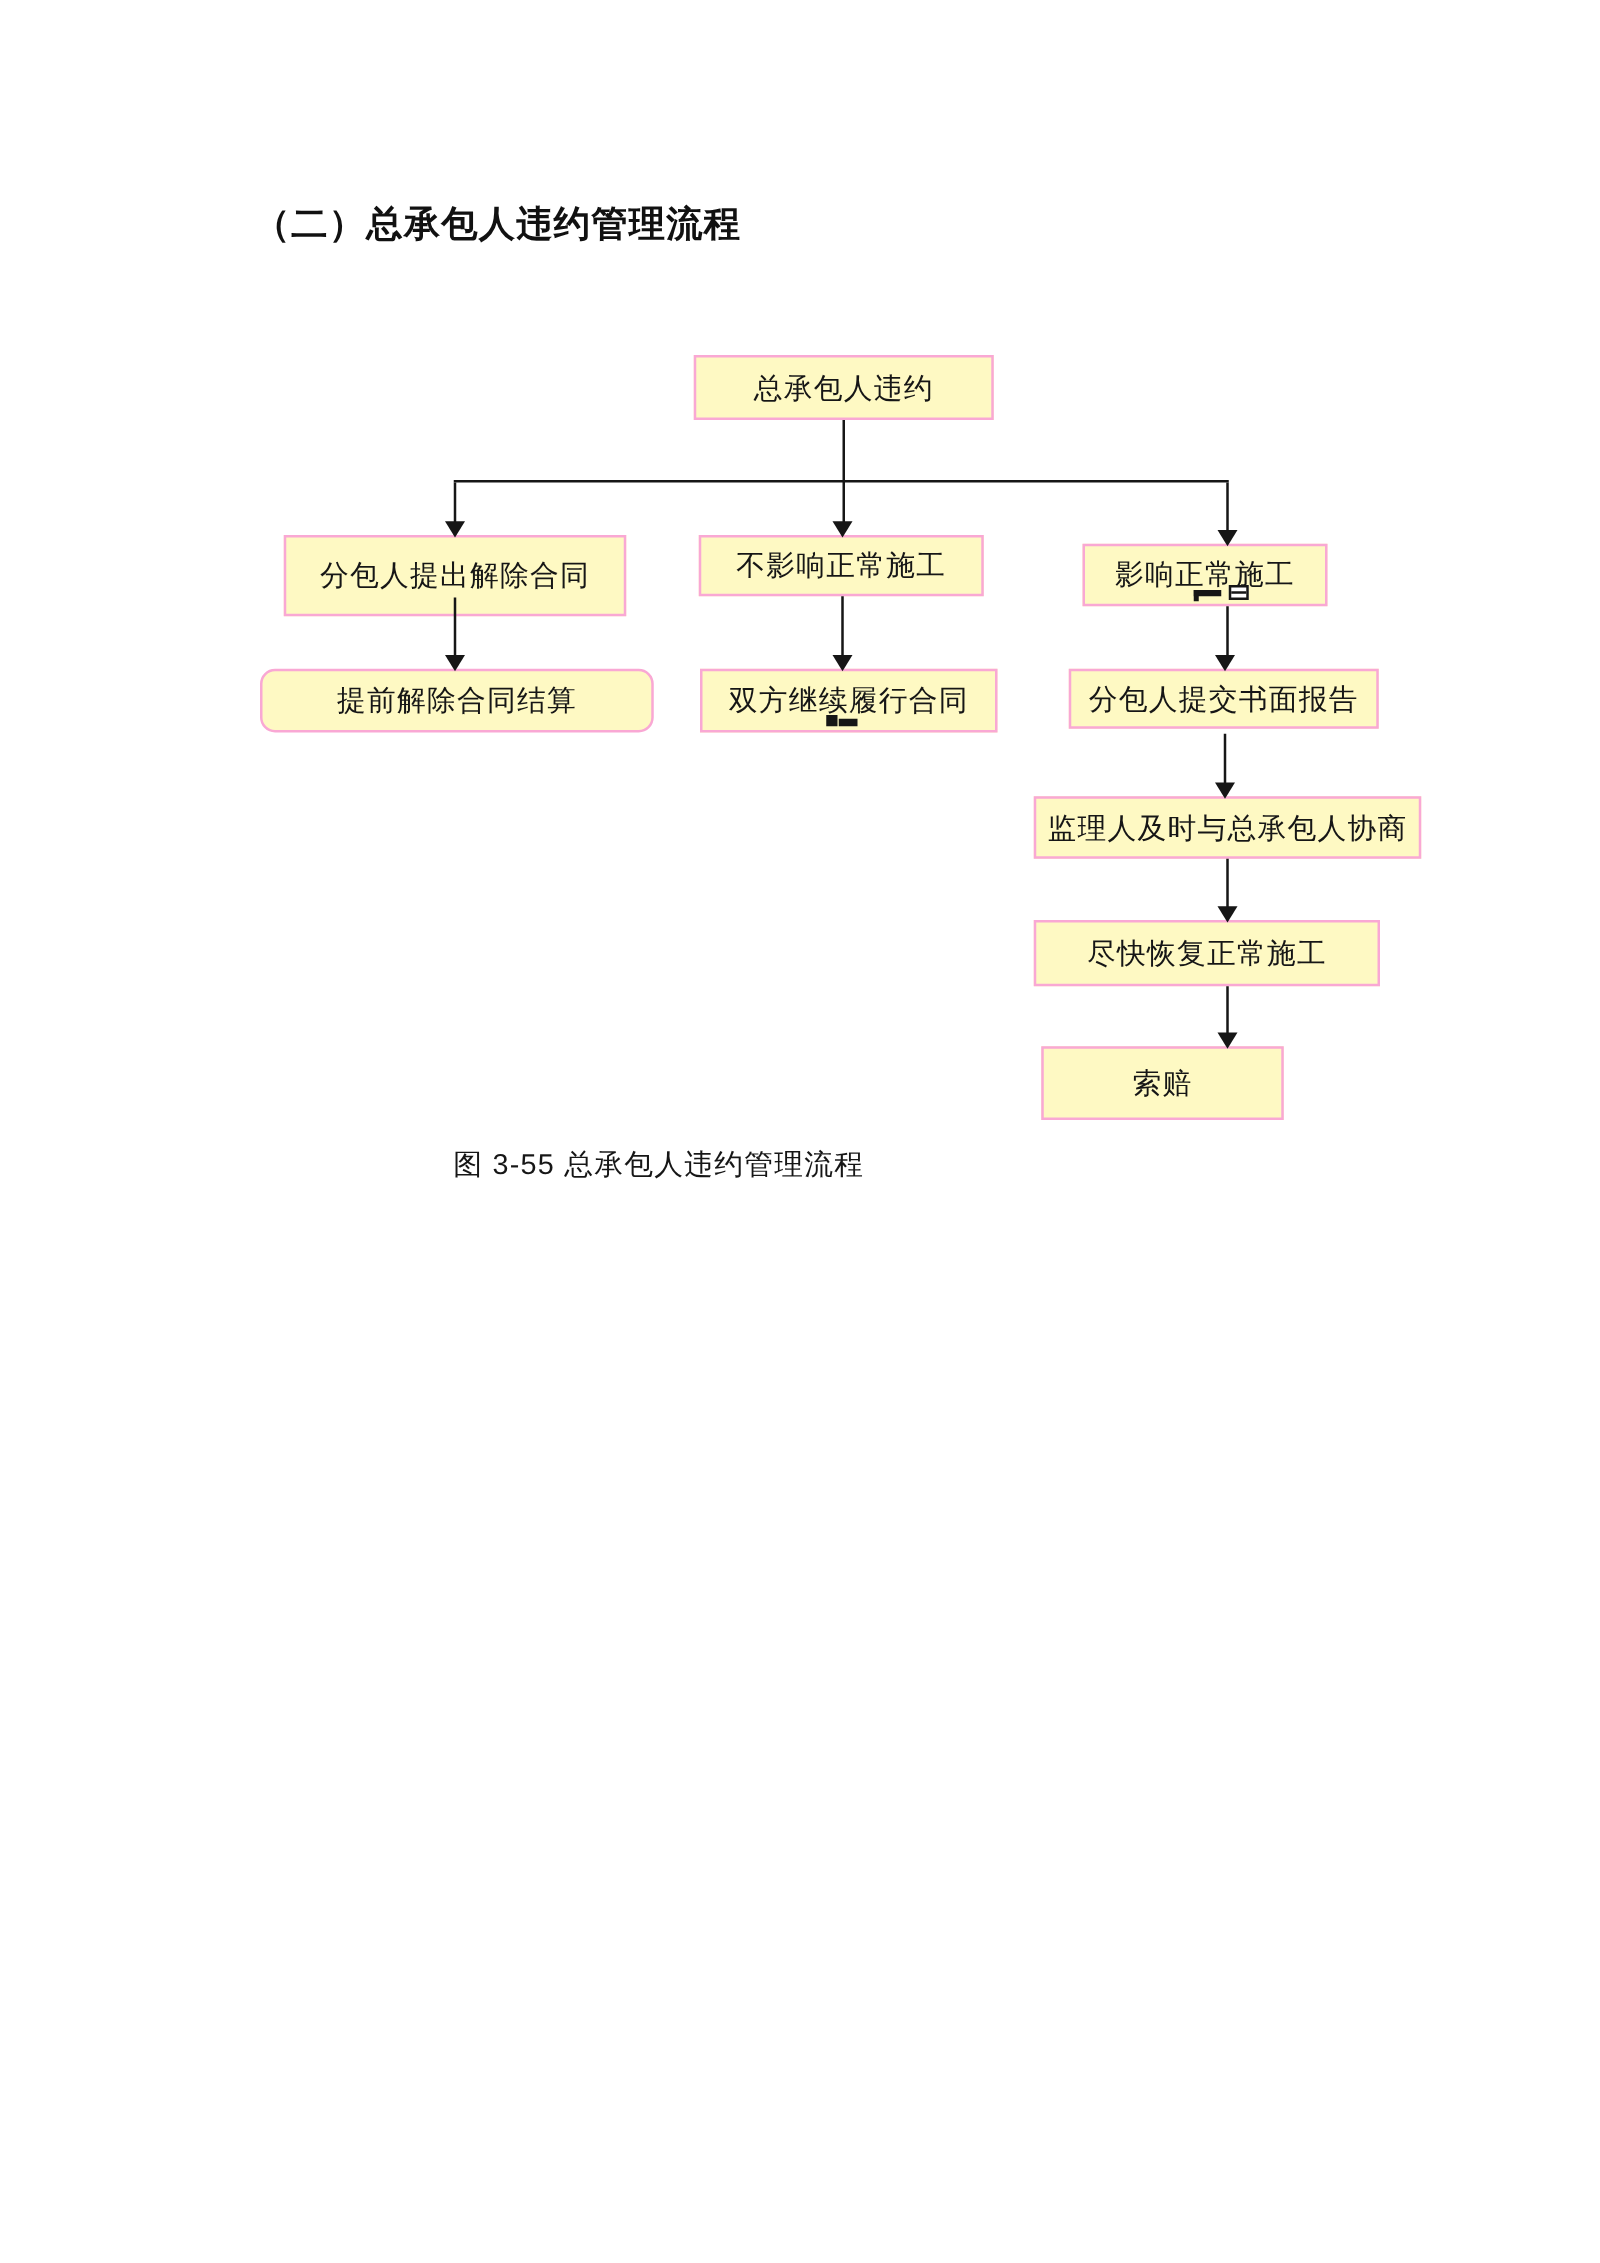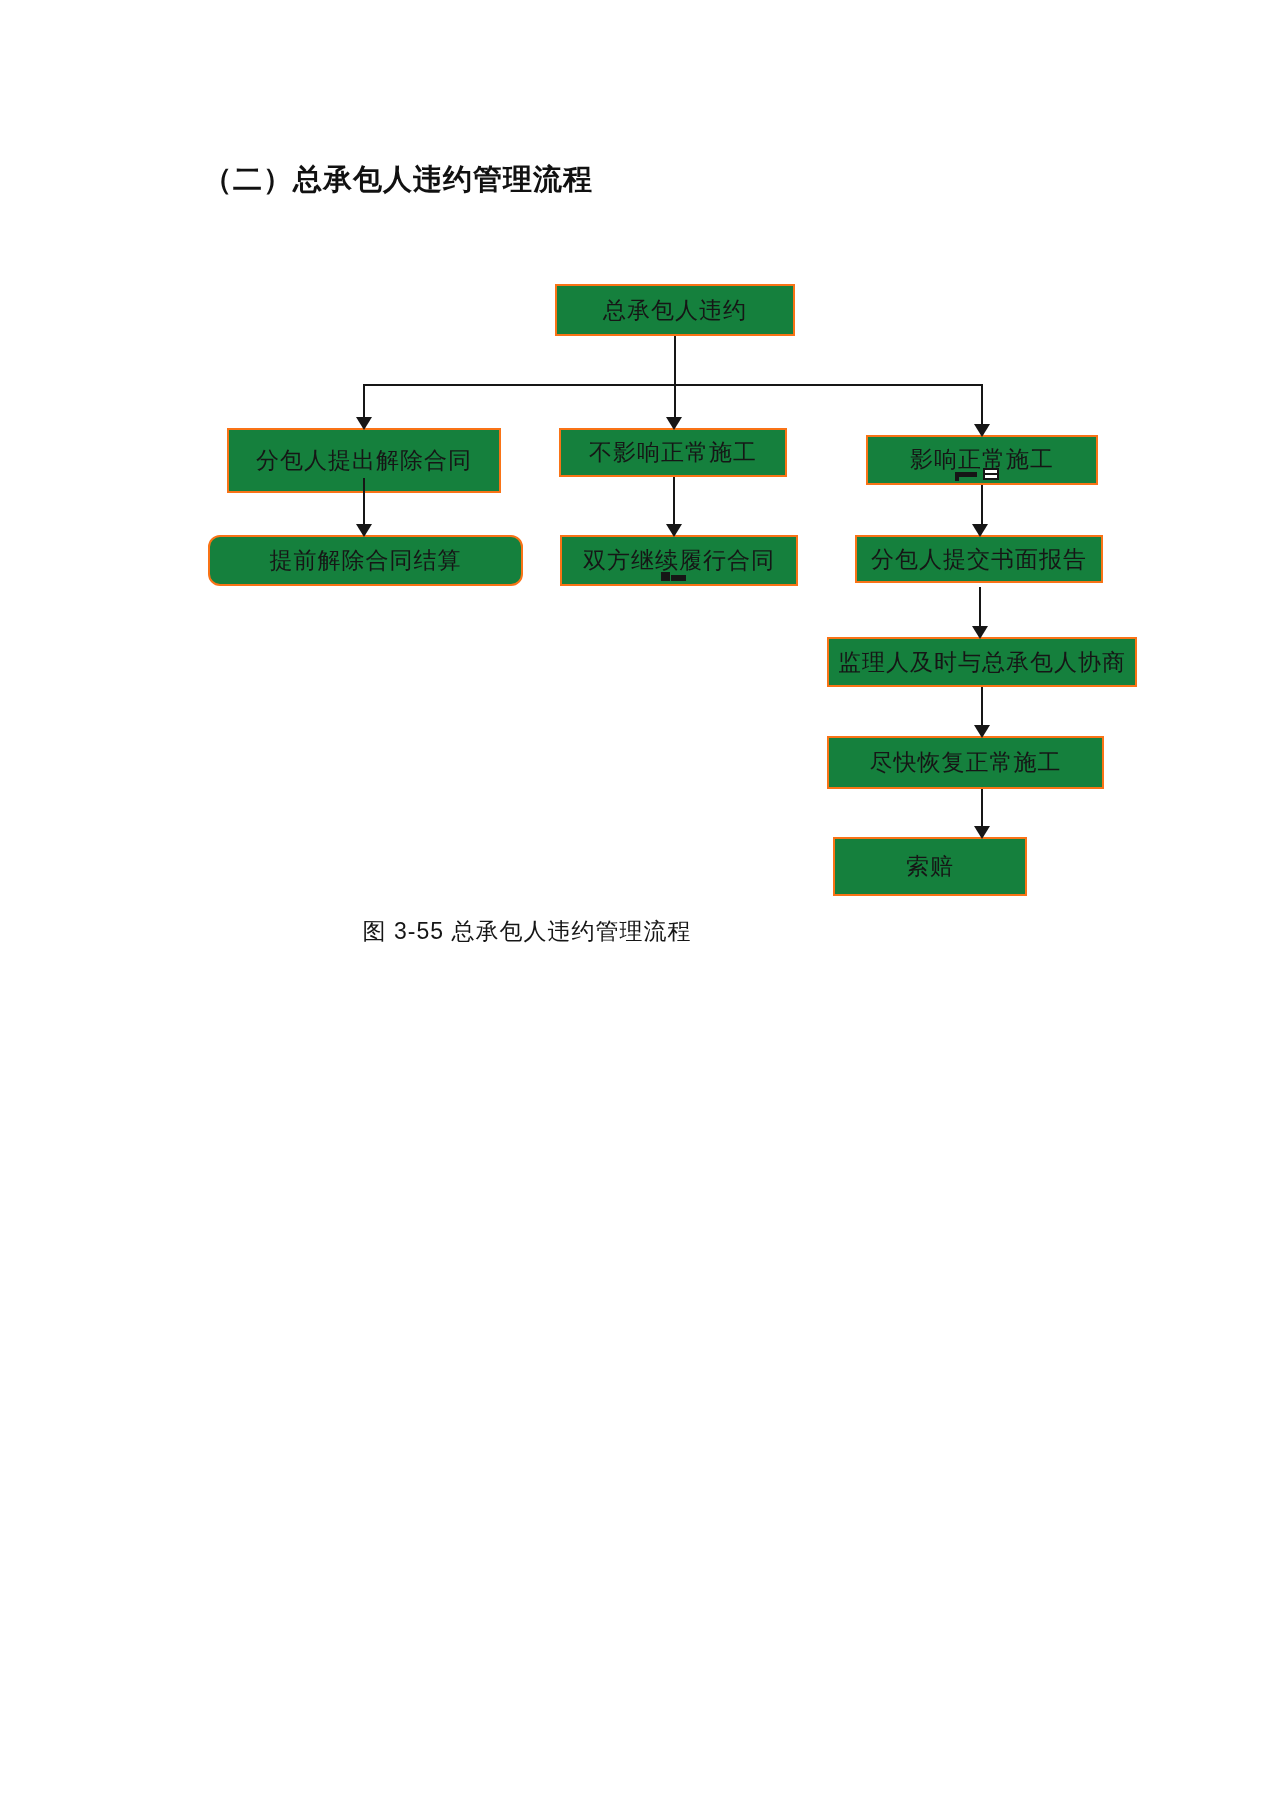--- a/index.html
+++ b/index.html
@@ -23,22 +23,22 @@
     top: 160px;
     font-size: 29px;
     font-weight: 700;
     letter-spacing: 1px;
     white-space: nowrap;
     color: #111111;
   }
   .node {
     position: absolute;
     box-sizing: border-box;
-    border: 2px solid #f97316;
-    background: #15803d;
+    border: 2px solid #f9a8d4;
+    background: #fef9c3;
     display: flex;
     align-items: center;
     justify-content: center;
     font-size: 23px;
     letter-spacing: 1px;
     white-space: nowrap;
     color: #161616;
   }
   .vline {
     position: absolute;
@@ -96,21 +96,21 @@
   <div class="doc-heading">（二）总承包人违约管理流程</div>
 
   <div>
 
     <div class="node" style="left:538px; top:284px; width:240px; height:52px;">总承包人违约</div>
 
     <div class="node" style="left:210px; top:428px; width:274px; height:65px;">分包人提出解除合同</div>
 
     <div class="node" style="left:542px; top:428px; width:228px; height:49px;">不影响正常施工</div>
 
-    <div class="node" style="left:849px; top:435px; width:232px; height:50px; align-items:flex-start; padding-top:7px;">影响正常施工</div>
+    <div class="node" style="left:849px; top:435px; width:196px; height:50px; align-items:flex-start; padding-top:7px;">影响正常施工</div>
 
     <div class="node" style="left:191px; top:535px; width:315px; height:51px;border-radius:12px;">提前解除合同结算</div>
 
     <div class="node" style="left:543px; top:535px; width:238px; height:51px; align-items:flex-start; padding-top:8px;">双方继续履行合同</div>
 
     <div class="node" style="left:838px; top:535px; width:248px; height:48px;">分包人提交书面报告</div>
 
     <div class="node" style="left:810px; top:637px; width:310px; height:50px;">监理人及时与总承包人协商</div>
 
     <div class="node" style="left:810px; top:736px; width:277px; height:53px;">尽快恢复正常施工</div>

